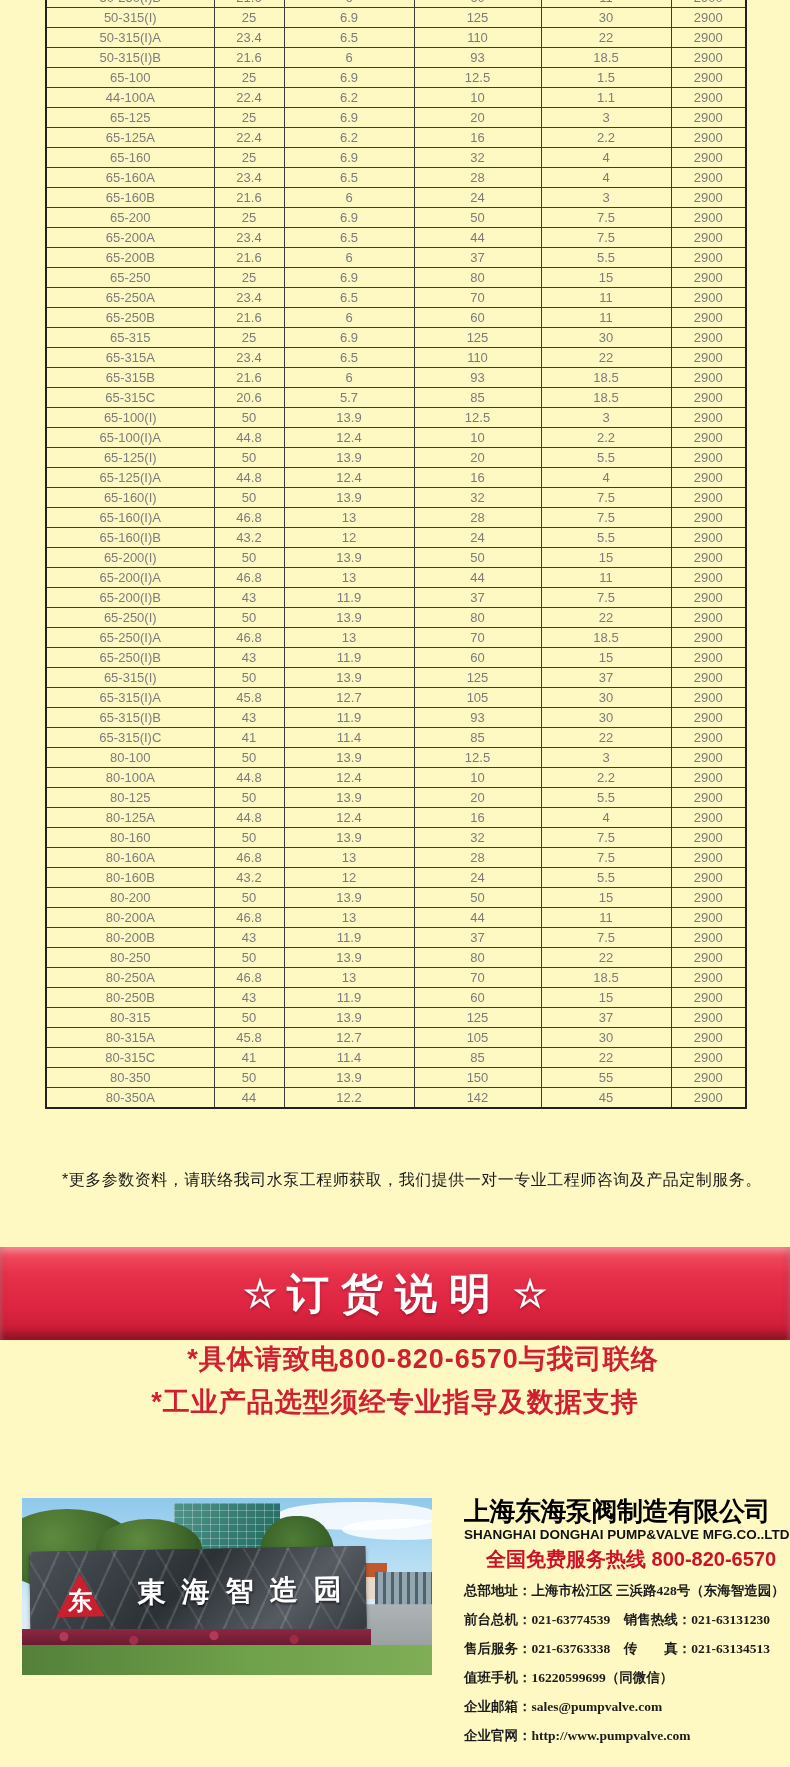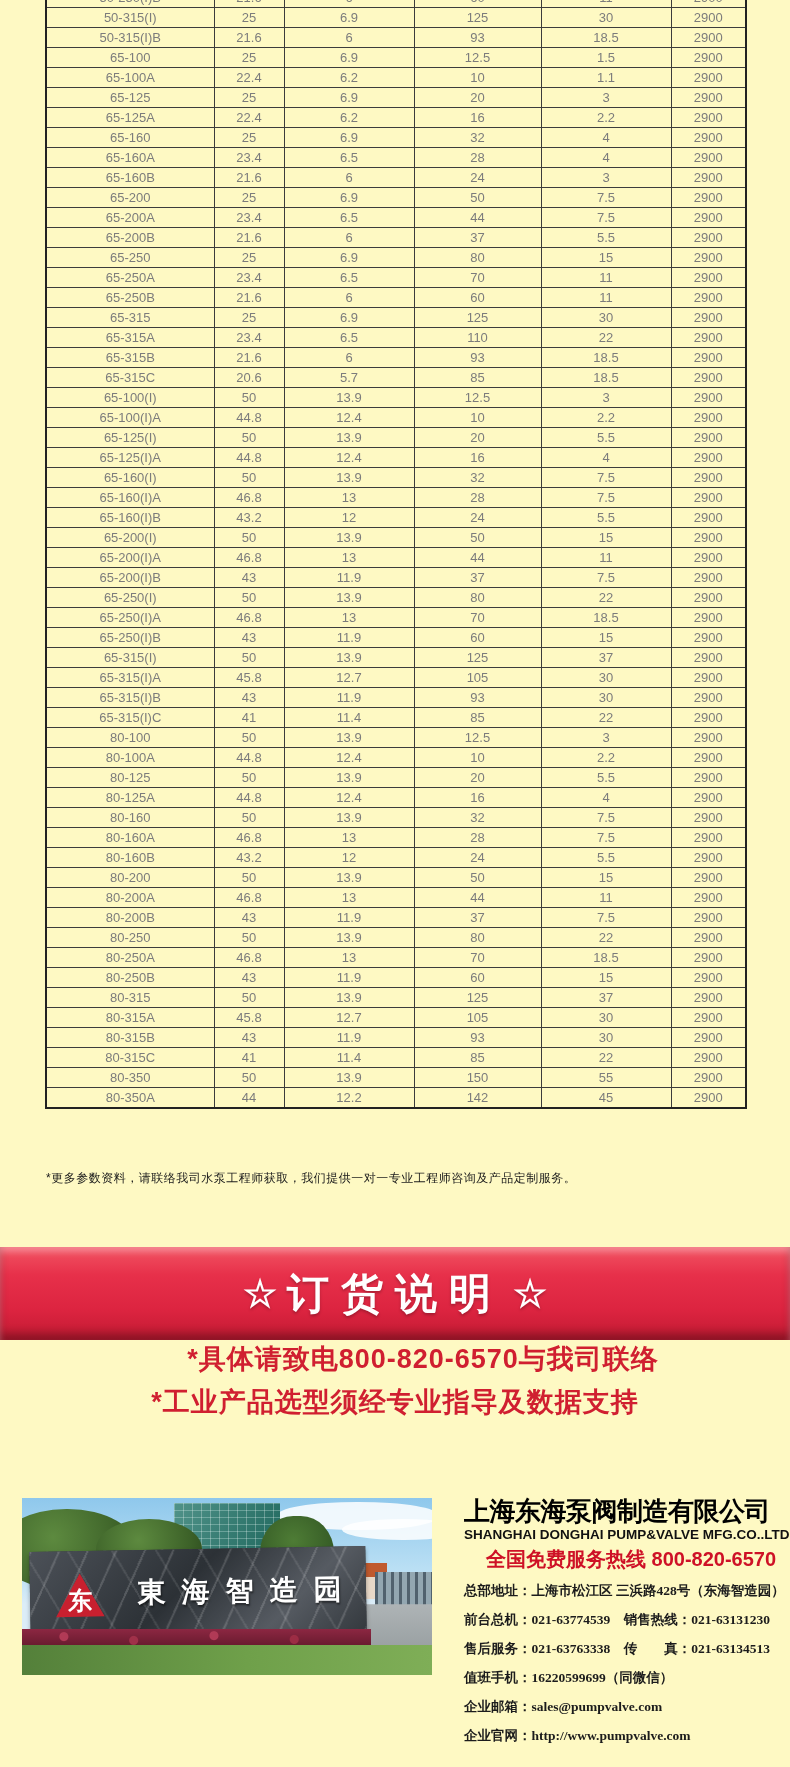--- a/index.html
+++ b/index.html
@@ -10,22 +10,22 @@
   .table-clip { position:absolute; left:45px; top:0; width:702px; height:1126px; overflow:hidden; }
   table.spec { border-collapse:collapse; table-layout:fixed; width:700px; margin-top:-14px;
                border:2px solid #222; }
   table.spec td { border:1px solid #3c3c3c; height:19px; padding:0; text-align:center;
                   font-size:13px; color:#7c7c7c; white-space:nowrap; overflow:hidden;
                   font-family:"Liberation Sans",sans-serif; }
   col.c1{width:168px} col.c2{width:70px} col.c3{width:130px}
   col.c4{width:127px} col.c5{width:130px} col.c6{width:75px}
 
   
-  .note { position:absolute; left:46px; top:1170px; width:700px;
-          font-size:12px; color:#1a1a1a; letter-spacing:0.5px; }
+  .note { position:absolute; left:62px; top:1170px; width:700px;
+          font-size:16px; color:#1a1a1a; letter-spacing:0.5px; }
 
   
   .banner { position:absolute; left:0; top:1247px; width:790px; height:93px;
             background:linear-gradient(180deg,#f25463 0%,#e7304a 30%,#dc2440 68%,#c21a32 100%);
             box-shadow: inset 0 5px 6px rgba(255,255,255,0.30), inset 0 -7px 9px rgba(0,0,0,0.28);
             display:flex; align-items:center; justify-content:center; }
   .banner-title { color:#fff; font-weight:bold; font-size:42px; letter-spacing:12px;
                   display:flex; align-items:center; text-shadow:0 2px 3px rgba(0,0,0,0.25); }
   .banner-star { font-size:38px; letter-spacing:0; padding:0 10px; }
 
@@ -119,37 +119,45 @@
           </tr>
           <tr>
             <td>50-315(I)</td>
             <td>25</td>
             <td>6.9</td>
             <td>125</td>
             <td>30</td>
             <td>2900</td>
           </tr>
           <tr>
+            <td>50-315(I)A</td>
+            <td>23.4</td>
+            <td>6.5</td>
+            <td>110</td>
+            <td>22</td>
+            <td>2900</td>
+          </tr>
+          <tr>
             <td>50-315(I)B</td>
             <td>21.6</td>
             <td>6</td>
             <td>93</td>
             <td>18.5</td>
             <td>2900</td>
           </tr>
           <tr>
             <td>65-100</td>
             <td>25</td>
             <td>6.9</td>
             <td>12.5</td>
             <td>1.5</td>
             <td>2900</td>
           </tr>
           <tr>
-            <td>65-100A</td>
+            <td>44-100A</td>
             <td>22.4</td>
             <td>6.2</td>
             <td>10</td>
             <td>1.1</td>
             <td>2900</td>
           </tr>
           <tr>
             <td>65-125</td>
             <td>25</td>
             <td>6.9</td>
@@ -515,28 +523,20 @@
             <td>13.9</td>
             <td>125</td>
             <td>37</td>
             <td>2900</td>
           </tr>
           <tr>
             <td>80-315A</td>
             <td>45.8</td>
             <td>12.7</td>
             <td>105</td>
-            <td>30</td>
-            <td>2900</td>
-          </tr>
-          <tr>
-            <td>80-315B</td>
-            <td>43</td>
-            <td>11.9</td>
-            <td>93</td>
             <td>30</td>
             <td>2900</td>
           </tr>
           <tr>
             <td>80-315C</td>
             <td>41</td>
             <td>11.4</td>
             <td>85</td>
             <td>22</td>
             <td>2900</td>

